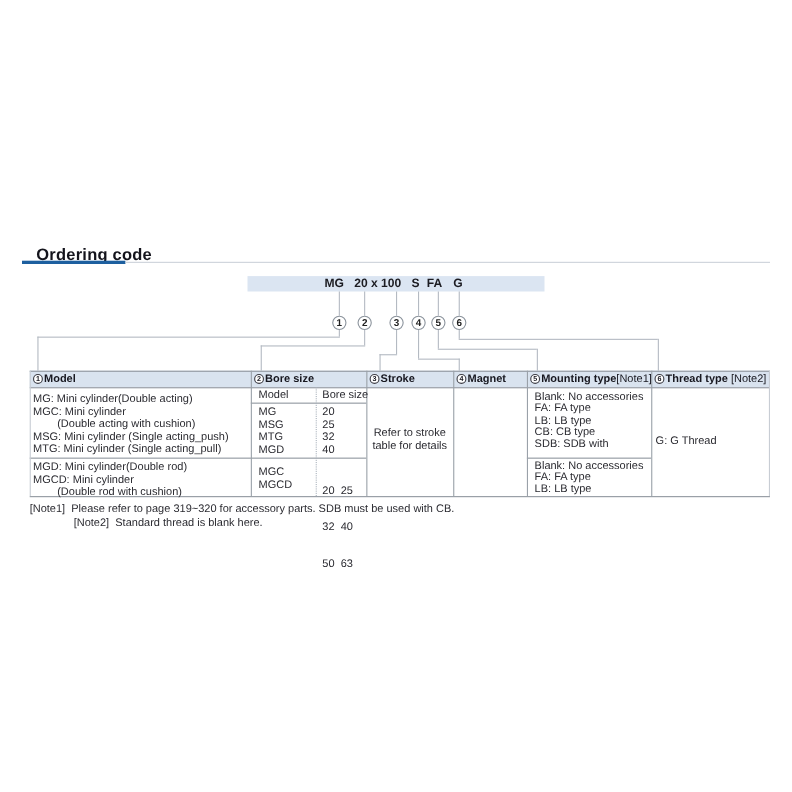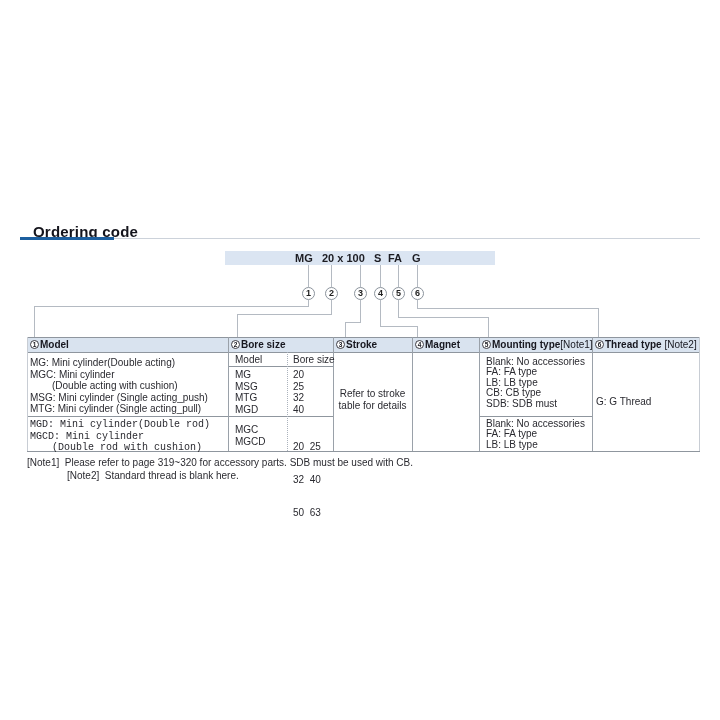--- a/index.html
+++ b/index.html
@@ -139,21 +139,21 @@
     <div class="t-vline-faint" style="left:672px; top:0; height:114px;"></div>
     <div class="vdot" style="left:260px; top:15px; height:99px;"></div>
 
     <div class="cell-text lh115" style="left:3px; top:20px;">
       <div>MG: Mini cylinder(Double acting)</div>
       <div>MGC: Mini cylinder</div>
       <div class="indent">(Double acting with cushion)</div>
       <div>MSG: Mini cylinder (Single acting_push)</div>
       <div>MTG: Mini cylinder  (Single acting_pull)</div>
     </div>
-    <div class="cell-text lh115" style="left:3px; top:82px;font-family:Liberation Mono, monospace;">
+    <div class="cell-text lh115" style="left:3px; top:82px;">
       <div>MGD: Mini cylinder(Double rod)</div>
       <div>MGCD: Mini cylinder</div>
       <div class="indent">(Double rod with cushion)</div>
     </div>
 
     <div class="cell-text" style="left:208px; top:17px;">Model</div>
     <div class="cell-text" style="left:266px; top:17px;">Bore size</div>
     <div class="cell-text lh115" style="left:208px; top:32px;">
       <div>MG</div>
       <div>MSG</div>
@@ -180,21 +180,21 @@
       <div>Refer to stroke</div>
       <div>table for details</div>
     </div>
 
 
     <div class="cell-text lh104" style="left:459px; top:20px;">
       <div>Blank: No accessories</div>
       <div>FA: FA type</div>
       <div>LB: LB type</div>
       <div>CB: CB type</div>
-      <div>SDB: SDB must</div>
+      <div>SDB: SDB with</div>
     </div>
     <div class="cell-text lh104" style="left:459px; top:82px;">
       <div>Blank: No accessories</div>
       <div>FA: FA type</div>
       <div>LB: LB type</div>
     </div>
 
     <div class="cell-text" style="left:569px; top:59px;">G: G Thread</div>
   </div>
 

